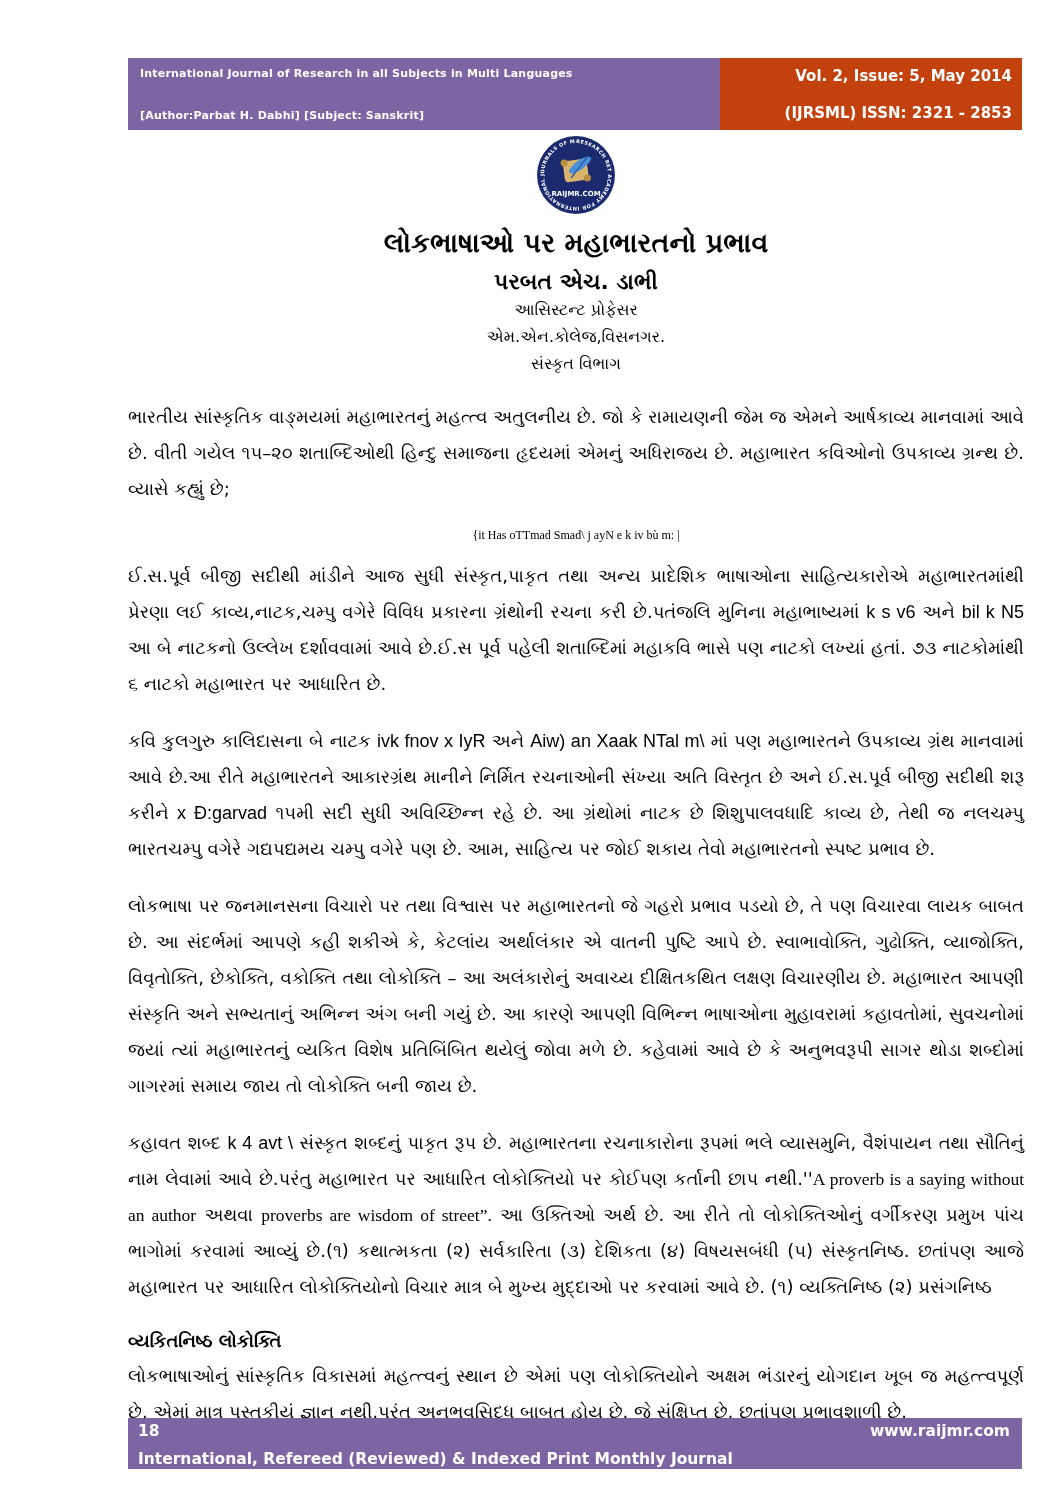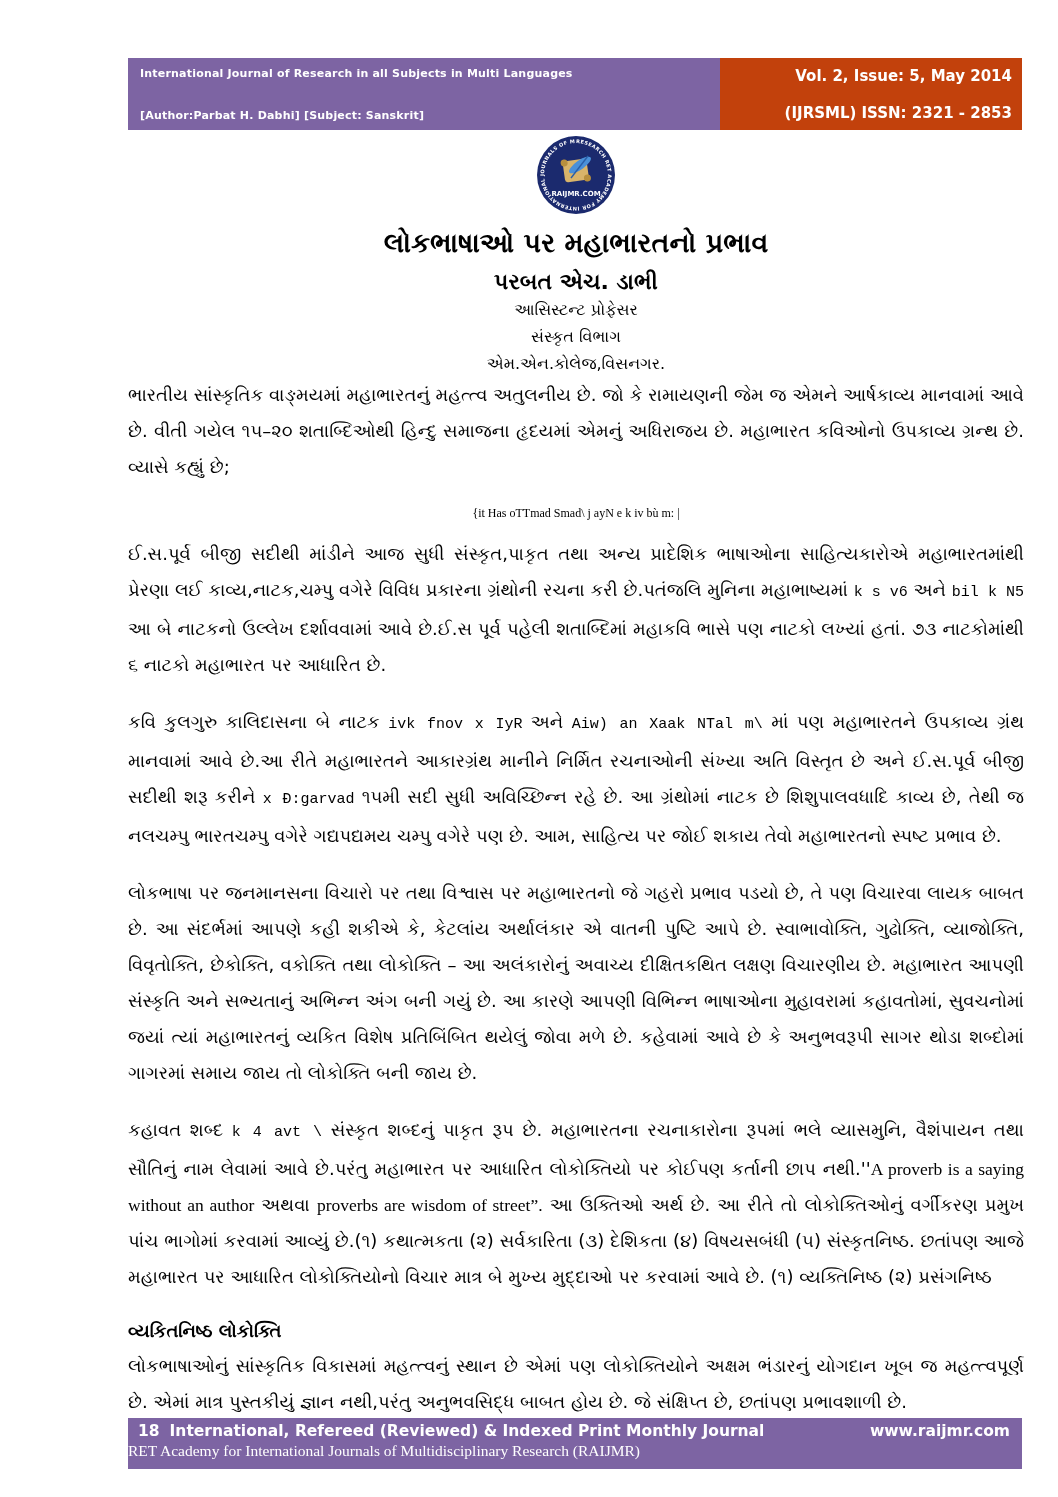--- a/index.html
+++ b/index.html
@@ -37,53 +37,53 @@
   .logo-wrap svg { display:inline-block; }
 
   .article-title {
     text-align:center; font-size:27px; font-weight:bold;
     margin-top:6px; line-height:34px;
   }
   .byline { text-align:center; margin-top:8px; }
   .byline .author { font-size:22px; font-weight:bold; line-height:28px; }
   .byline .sub { font-size:16px; line-height:27px; }
 
-  .body-text { }
+  .body-text { margin-top:22px; }
   .para {
     font-size:18px; line-height:36px; text-align:justify;
     margin-bottom:21px;
   }
   .quote-line {
     text-align:center; font-family:"Liberation Serif","DejaVu Serif",serif;
     font-size:12px; line-height:26px; margin:-6px 0 10px 0;
   }
   .lat {
-    font-family:Liberation Mono, monospace;
-    font-size:15px;
+    font-family:Liberation Sans, sans-serif;
+    font-size:18px;
   }
   .en {
     font-family:"Liberation Serif","DejaVu Serif",serif;
     font-size:17.5px;
   }
   .section-heading {
     font-size:18px; font-weight:bold; line-height:30px; margin-bottom:2px;
   }
   .para.last { margin-bottom:0; }
 
   
   .footer-bar {
     position:absolute; left:128px; top:1418px; width:894px; height:51px;
     background:#7d64a3; color:#fff;
   }
   .footer-row1 {
     display:flex; justify-content:space-between; align-items:baseline;
     padding:4px 12px 0 10px;
     font-weight:bold; font-size:15.5px;
   }
-  .footer-row1 .left { display:flex; gap:10px; }
+  .footer-row1 .left { display:flex; gap:10px;flex-direction:column; }
   .footer-row2 {
     font-family:"Liberation Serif","DejaVu Serif",serif;
     font-size:15.5px; padding-top:2px;
   }
 </style>
 </head>
 <body>
 
 <div class="page">
 
@@ -119,22 +119,22 @@
           <path d="M 53,22 L 36,44" stroke="#2a5fa8" stroke-width="1.4" fill="none"></path>
         </g>
         <text x="41" y="62" text-anchor="middle" font-size="7" font-weight="bold" fill="#ffffff">RAIJMR.COM</text>
       </svg>
     </div>
 
     <div class="article-title">લોકભાષાઓ પર મહાભારતનો પ્રભાવ</div>
     <div class="byline">
       <div class="author">પરબત એચ. ડાભી</div>
       <div class="sub">આસિસ્ટન્ટ પ્રોફેસર</div>
+      <div class="sub">એમ.એન.કોલેજ,વિસનગર.</div>
       <div class="sub">સંસ્કૃત વિભાગ</div>
-      <div class="sub">એમ.એન.કોલેજ,વિસનગર.</div>
     </div>
 
     <div class="body-text">
 
       <div class="para">ભારતીય સાંસ્કૃતિક વાઙ્મયમાં મહાભારતનું મહત્ત્વ અતુલનીય છે. જો કે રામાયણની જેમ જ એમને આર્ષકાવ્ય માનવામાં આવે છે. વીતી ગયેલ ૧૫–૨૦ શતાબ્દિઓથી હિન્દુ સમાજના હૃદયમાં એમનું અધિરાજય છે. મહાભારત કવિઓનો ઉપકાવ્ય ગ્રન્થ છે. વ્યાસે કહ્યું છે;</div>
 
       <div class="quote-line">{it Has oTTmad Smad\ j ayN e k iv bù m: |</div>
 
       <div class="para"><span>ઈ.સ.પૂર્વ બીજી સદીથી માંડીને આજ સુધી સંસ્કૃત,પાકૃત તથા અન્ય પ્રાદેશિક ભાષાઓના સાહિત્યકારોએ મહાભારતમાંથી પ્રેરણા લઈ કાવ્ય,નાટક,ચમ્પુ વગેરે વિવિધ પ્રકારના ગ્રંથોની રચના કરી છે.પતંજલિ મુનિના મહાભાષ્યમાં </span><span class="lat">k s v6</span><span> અને </span><span class="lat">bil k N5</span><span> આ બે નાટકનો ઉલ્લેખ દર્શાવવામાં આવે છે.ઈ.સ પૂર્વ પહેલી શતાબ્દિમાં મહાકવિ ભાસે પણ નાટકો લખ્યાં હતાં. ૭૩ નાટકોમાંથી ૬ નાટકો મહાભારત પર આધારિત છે.</span></div>
 

